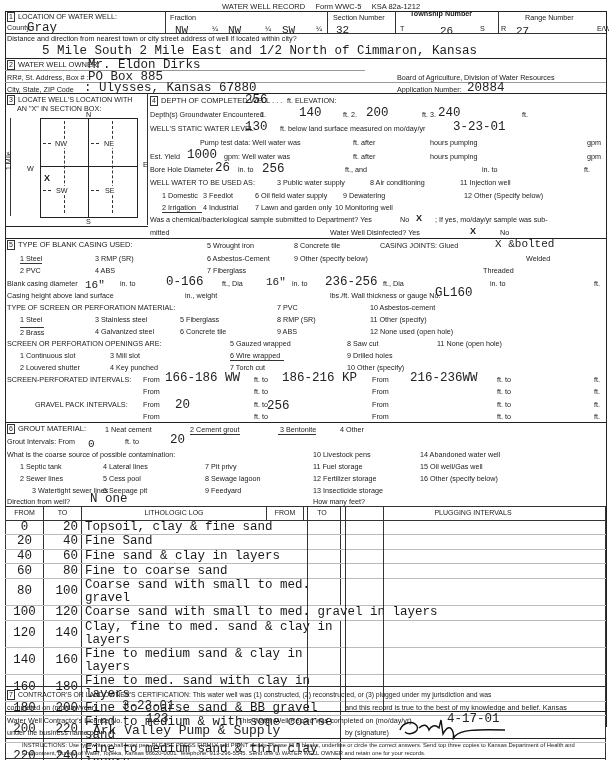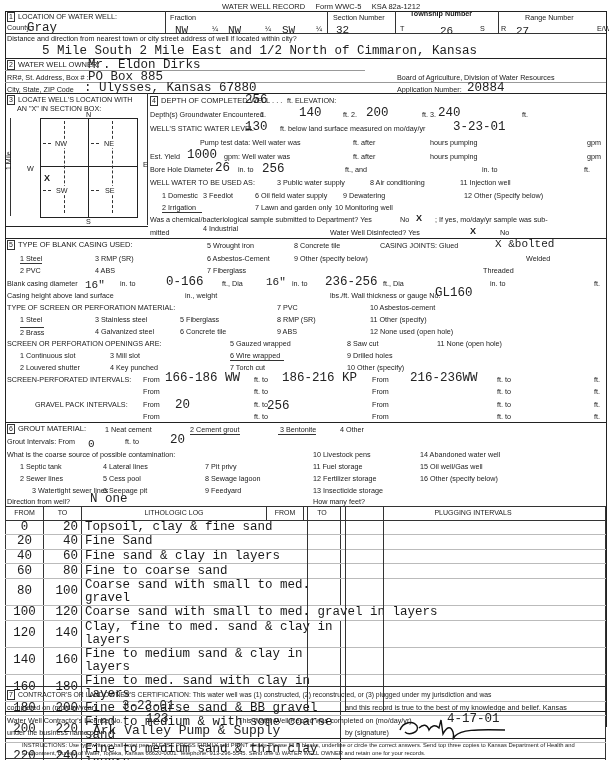--- a/index.html
+++ b/index.html
@@ -139,21 +139,21 @@
 <div class="abs" style="left:150px;top:178px;">WELL WATER TO BE USED AS:</div>
 <div class="abs" style="left:277px;top:178px;">3 Public water supply</div>
 <div class="abs" style="left:370px;top:178px;">8 Air conditioning</div>
 <div class="abs" style="left:460px;top:178px;">11 Injection well</div>
 <div class="abs" style="left:162px;top:191px;">1 Domestic</div>
 <div class="abs" style="left:203px;top:191px;">3 Feedlot</div>
 <div class="abs" style="left:255px;top:191px;">6 Oil field water supply</div>
 <div class="abs" style="left:343px;top:191px;">9 Dewatering</div>
 <div class="abs" style="left:464px;top:191px;">12 Other (Specify below)</div>
 <div class="abs" style="left:162px;top:203px;border-bottom:1px solid #333;padding-right:6px;">2 Irrigation</div>
-<div class="abs" style="left:203px;top:203px;margin-top:21px;">4 Industrial</div>
+<div class="abs" style="left:203px;top:203px;">4 Industrial</div>
 <div class="abs" style="left:255px;top:203px;">7 Lawn and garden only</div>
 <div class="abs" style="left:335px;top:203px;">10 Monitoring well</div>
 <div class="abs" style="left:150px;top:215px;">Was a chemical/bacteriological sample submitted to Department? Yes</div>
 <div class="abs" style="left:400px;top:215px;">No</div>
 <div class="abs" style="left:416px;top:213px;font-weight:bold;font-size:9px;">X</div>
 <div class="abs" style="left:435px;top:215px;">; If yes, mo/day/yr sample was sub-</div>
 <div class="abs" style="left:150px;top:228px;">mitted</div>
 <div class="abs" style="left:330px;top:228px;">Water Well Disinfected?  Yes</div>
 <div class="abs" style="left:470px;top:226px;font-weight:bold;font-size:9px;">X</div>
 <div class="abs" style="left:500px;top:228px;">No</div>

